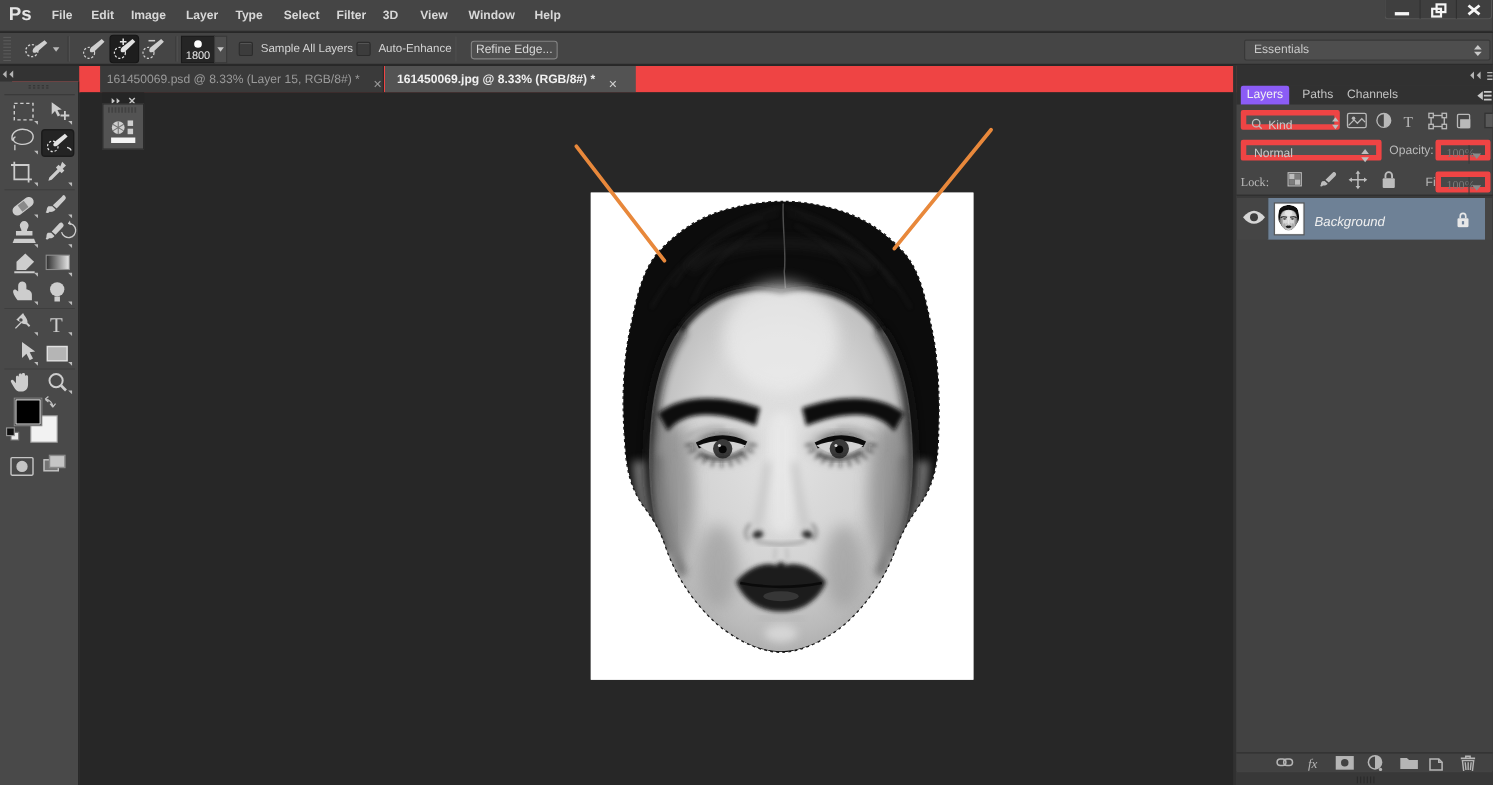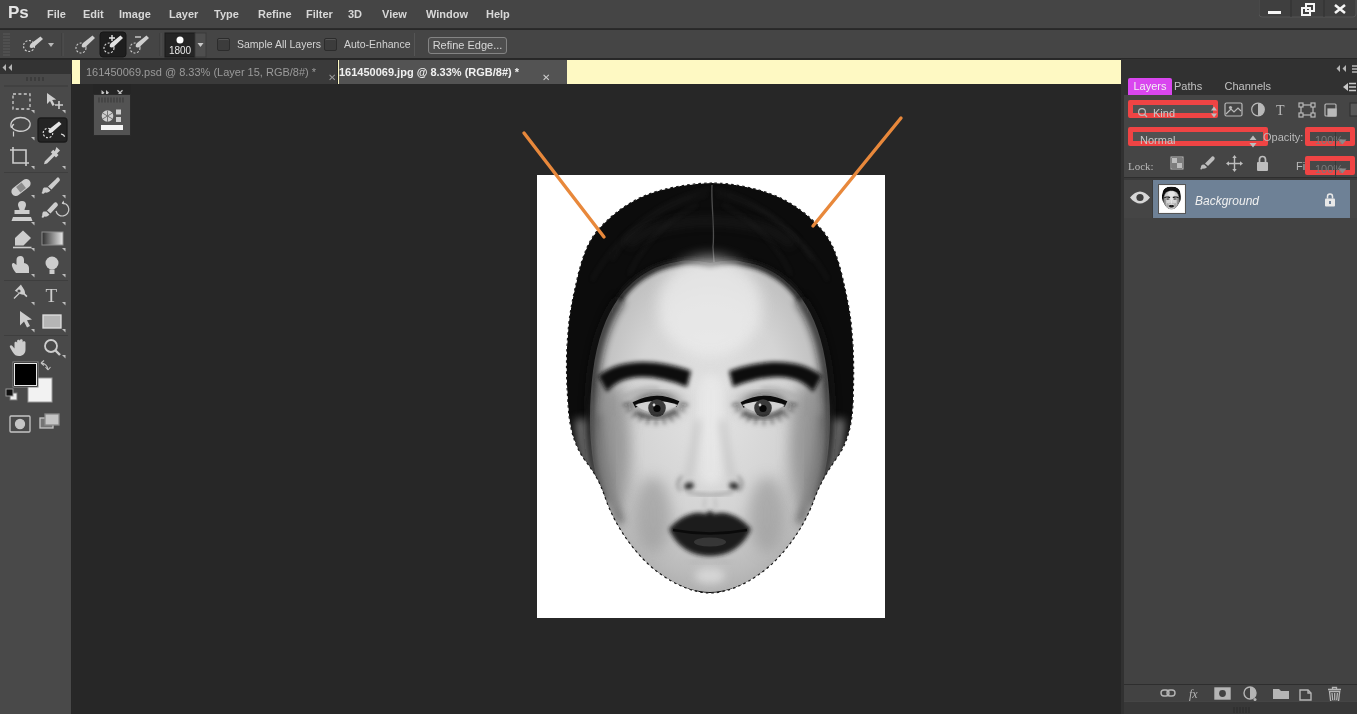--- a/index.html
+++ b/index.html
@@ -26,25 +26,25 @@
     border:1px solid #2c2c2c; border-radius:2px; box-shadow:inset 0 1px 0 #555; }
   .optlabel { position:absolute; font-size:10.5px; color:#d4d4d4; }
   #refinebtn { left:428px; top:37px; width:79px; height:17px; background:#4e4e4e;
     border:1px solid #848484; border-radius:3px; color:#d8d8d8; font-size:11px;
     text-align:center; line-height:15px; }
   #wsdrop { left:1131px; top:36px; width:224px; height:19px; background:#4e4e4e;
     border:1px solid #383838; border-radius:2px; color:#c9c9c9; font-size:11px;
     line-height:17px; padding-left:8px; }
 
   
-  #tabbar { left:0px; top:60px; width:1215px; height:24px; background:#fef9c3; }
+  #tabbar { left:11px; top:60px; width:1215px; height:24px; background:#ef4444; }
   .tab { position:absolute; top:0; height:24px; font-size:11px; line-height:24px; }
   #tab1 { left:80px; width:258px; background:#3a3a3a; color:#9a9a9a;
     border-right:1px solid #282828; padding-left:6px; }
-  #tab2 { left:339px; width:228px; background:#535353; color:#f0f0f0; }
+  #tab2 { left:339px; width:228px; background:#535353; color:#f0f0f0; padding-left:11px; }
   .tabx { position:absolute; top:6px; font-size:10px; }
 
   
   #toolhead { left:0; top:60px; width:72px; height:14px; background:#333333; }
   #tools { left:0; top:74px; width:72px; height:640px; background:#494949;
     border-right:1px solid #262626; }
 
   
   #canvasarea { left:73px; top:84px; width:1050px; height:630px; background:#272727; }
   #doc { position:absolute; left:464px; top:91px; width:348px; height:443px; background:#ffffff; }
@@ -52,43 +52,43 @@
   
   #minihead { left:93px; top:84px; width:38px; height:10px; background:#252525; }
   #minibody { left:93px; top:94px; width:38px; height:42px; background:#535353;
     border:1px solid #2a2a2a; }
 
   
   #rpanel { left:1124px; top:59px; width:233px; height:655px; background:#454545; }
   #rtop { position:absolute; left:0; top:0; width:233px; height:19px; background:#313131; }
   #rtabs { position:absolute; left:0; top:19px; width:233px; height:17px; background:#313131; }
   .rtab { position:absolute; top:0; height:17px; font-size:11px; line-height:17px; color:#c2c2c2; }
-  #rtab-layers { left:4px; width:44px; background:#d946ef; color:#f2f2f2; text-align:center;
+  #rtab-layers { left:4px; width:44px; background:#8b5cf6; color:#f2f2f2; text-align:center;
     border-radius:2px 2px 0 0; }
   .combo { position:absolute; background:#515151; border:5px solid #ef4444;
     border-radius:2px; color:#c9c9c9; font-size:11px; }
-  .grayed { color:#7a7a7a; }
+  .grayed { color:#7a7a7a;font-family:Liberation Serif, serif; }
   .rlabel { position:absolute; font-size:11px; color:#b9b9b9; }
   #layerrow { position:absolute; left:28px; top:121px; width:198px; height:38px; background:#6e8196; border-left:1px solid #3a3a3a; }
   #listarea { position:absolute; left:0; top:159px; width:233px; height:466px; background:#424242; }
   #rbottom { position:absolute; left:0; top:625px; width:233px; height:17px; background:#424242;
     border-top:1px solid #2e2e2e; }
   #rgrip { position:absolute; left:0; top:643px; width:233px; height:12px; background:#383838; }
 </style>
 </head>
 <body>
 <div id="root">
   <div id="menubar" class="abs"></div>
   <div id="pslogo" class="abs">Ps</div>
   <span class="menuitem" style="left:47px">File</span>
   <span class="menuitem" style="left:83px">Edit</span>
   <span class="menuitem" style="left:119px">Image</span>
   <span class="menuitem" style="left:169px">Layer</span>
   <span class="menuitem" style="left:214px">Type</span>
-  <span class="menuitem" style="left:258px">Refine</span>
+  <span class="menuitem" style="left:258px">Select</span>
   <span class="menuitem" style="left:306px">Filter</span>
   <span class="menuitem" style="left:348px">3D</span>
   <span class="menuitem" style="left:382px">View</span>
   <span class="menuitem" style="left:426px">Window</span>
   <span class="menuitem" style="left:486px">Help</span>
   <div id="winbtns" class="abs">
     <svg width="98" height="18">
       <rect x="0" y="-3" width="97" height="20" rx="3" fill="#3f3f3f" stroke="#555" stroke-width="1"></rect>
       <line x1="32" y1="0" x2="32" y2="17" stroke="#303030"></line>
       <line x1="65" y1="0" x2="65" y2="17" stroke="#303030"></line>
@@ -143,20 +143,26 @@
     <text x="180" y="24" font-size="10" fill="#e8e8e8" text-anchor="middle" font-family="Liberation Sans">1800</text>
     <rect x="195" y="3" width="11" height="24" fill="#4e4e4e" stroke="#3a3a3a"></rect>
     <path d="M197.5 13 l6 0 l-3 4 z" fill="#c9c9c9"></path>
   </svg>
   <div class="checkbox abs" style="left:217px; top:38px"></div>
   <span class="optlabel abs" style="left:237px; top:38px">Sample All Layers</span>
   <div class="checkbox abs" style="left:324px; top:38px"></div>
   <span class="optlabel abs" style="left:344px; top:38px">Auto-Enhance</span>
   <div class="sep" style="left:414px; top:33px; height:23px"></div>
   <div id="refinebtn" class="abs">Refine Edge...</div>
+  <div id="wsdrop" class="abs">Essentials
+    <svg width="9" height="12" style="position:absolute; right:6px; top:3px">
+      <path d="M1 5 l3.5 -4 l3.5 4 z" fill="#c9c9c9"></path>
+      <path d="M1 7 l3.5 4 l3.5 -4 z" fill="#c9c9c9"></path>
+    </svg>
+  </div>
   <div id="tabbar" class="abs">
     <div id="tab1" class="tab">161450069.psd @ 8.33% (Layer 15, RGB/8#) *<span class="tabx" style="left:248px;color:#9a9a9a">✕</span></div>
     <div id="tab2" class="tab"><b>161450069.jpg @ 8.33% (RGB/8#) *</b><span class="tabx" style="left:203px;color:#d0d0d0">✕</span></div>
   </div>
   <div id="toolhead" class="abs">
     <svg width="72" height="14">
         <path d="M6 4 l-3.5 3.5 l3.5 3.5 z M12 4 l-3.5 3.5 l3.5 3.5 z" fill="#b5b5b5"></path>
       </svg>
   </div>
   <div id="tools" class="abs">
@@ -437,21 +443,21 @@
   <div class="abs" style="left:1121px;top:59px;width:3px;height:655px;background:#313131;"></div>
   <div id="rpanel" class="abs">
     <div id="rtop">
       <svg width="233" height="19">
           <path d="M216 9 l-3.5 3.5 l3.5 3.5 z M222 9 l-3.5 3.5 l3.5 3.5 z" fill="#b5b5b5" transform="translate(0,-3)"></path>
       <path d="M228 7 l5 0 M228 10 l5 0 M228 13 l5 0" stroke="#b5b5b5" stroke-width="1.3"></path>
         </svg>
     </div>
     <div id="rtabs">
       <div id="rtab-layers" class="rtab">Layers</div>
-      <div class="rtab" style="left:50px;width:38px;text-align:left;">Paths</div>
+      <div class="rtab" style="left:50px;width:38px;text-align:right;">Paths</div>
       <div class="rtab" style="left:91px;width:56px;text-align:right;">Channels</div>
       <svg width="16" height="14" style="position:absolute;left:217px;top:2px">
         <path d="M2 7 l5 -4 l0 8 z" fill="#c9c9c9"></path>
         <path d="M8 3.5 l7 0 M8 7 l7 0 M8 10.5 l7 0" stroke="#c9c9c9" stroke-width="1.6"></path>
       </svg>
     </div>
 
     <div class="combo" style="left:4px; top:41px; width:90px; height:18px;">
       <svg width="88" height="16">
         <circle cx="9" cy="7" r="3.4" fill="none" stroke="#bdbdbd" stroke-width="1.2"></circle>
@@ -472,21 +478,21 @@
         <rect x="77" y="3" width="4" height="4" fill="#454545"></rect>
           <rect x="89" y="3" width="4" height="4" fill="#454545"></rect>
         <rect x="77" y="13" width="4" height="4" fill="#454545"></rect>
           <rect x="89" y="13" width="4" height="4" fill="#454545"></rect>
         <rect x="103" y="4" width="11" height="12" rx="1"></rect>
         <rect x="106" y="9" width="8" height="7" fill="#b9b9b9"></rect>
         <rect x="128" y="3" width="10" height="13" fill="#595959" stroke="#333"></rect>
       </g>
     </svg>
 
-    <div class="combo" style="left:4px; top:68px; width:140px; height:19px;padding-left:32px;">
+    <div class="combo" style="left:4px; top:68px; width:128px; height:19px;padding-left:32px;">
       <span style="position:absolute;left:7px;top:2px;">Normal</span>
       <svg width="10" height="15" style="position:absolute;right:5px;top:2px">
         <path d="M1.5 6 l3.5 -4.5 l3.5 4.5 z M1.5 9 l3.5 4.5 l3.5 -4.5 z" fill="#bdbdbd"></path>
       </svg>
     </div>
     <span class="rlabel" style="left:139px; top:72px;">Opacity:</span>
     <div class="combo grayed" style="left:181px; top:68px; width:50px; height:19px; background:#484848;">
       <span style="position:absolute;left:5px;top:2px;">100%</span>
       <span style="position:absolute;right:0;top:0;width:15px;height:17px;border-left:1px solid #3a3a3a;"></span>
       <svg width="9" height="6" style="position:absolute;right:3px;top:7px">

